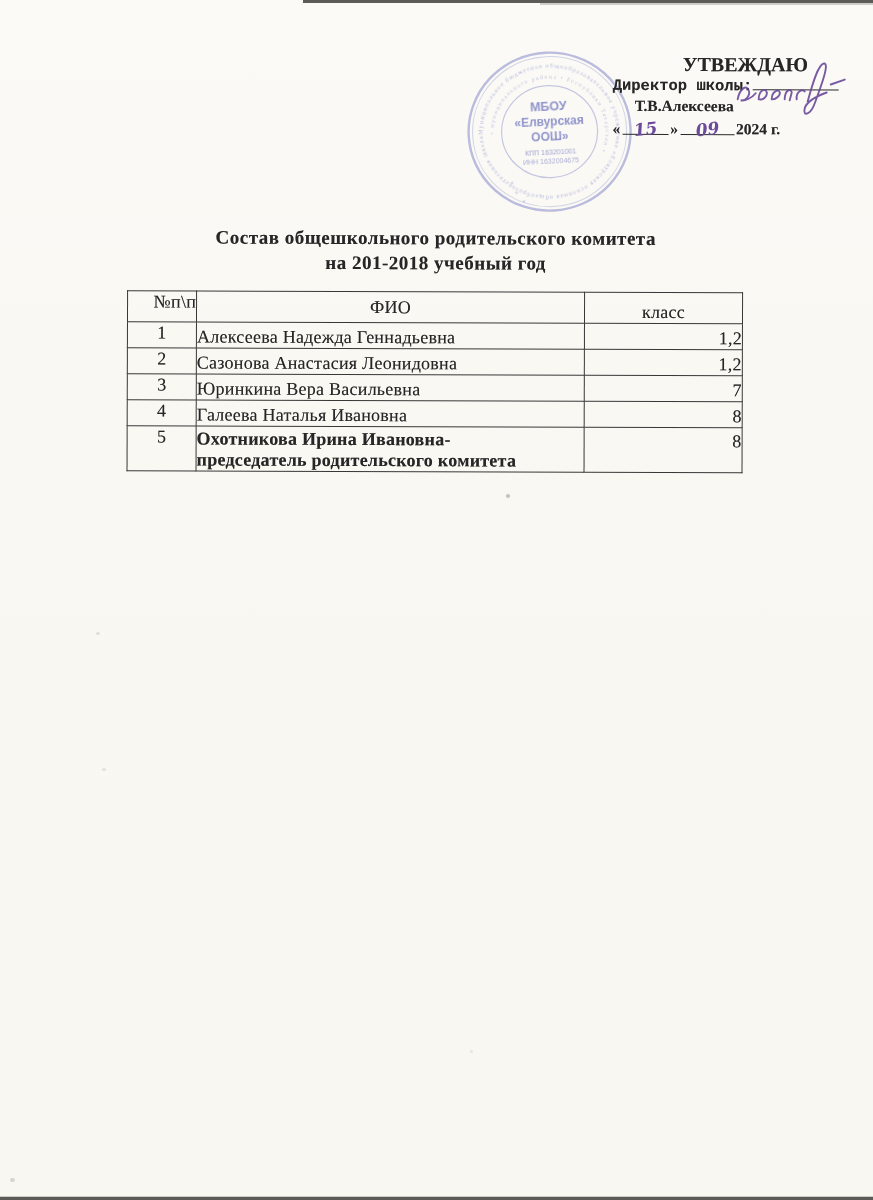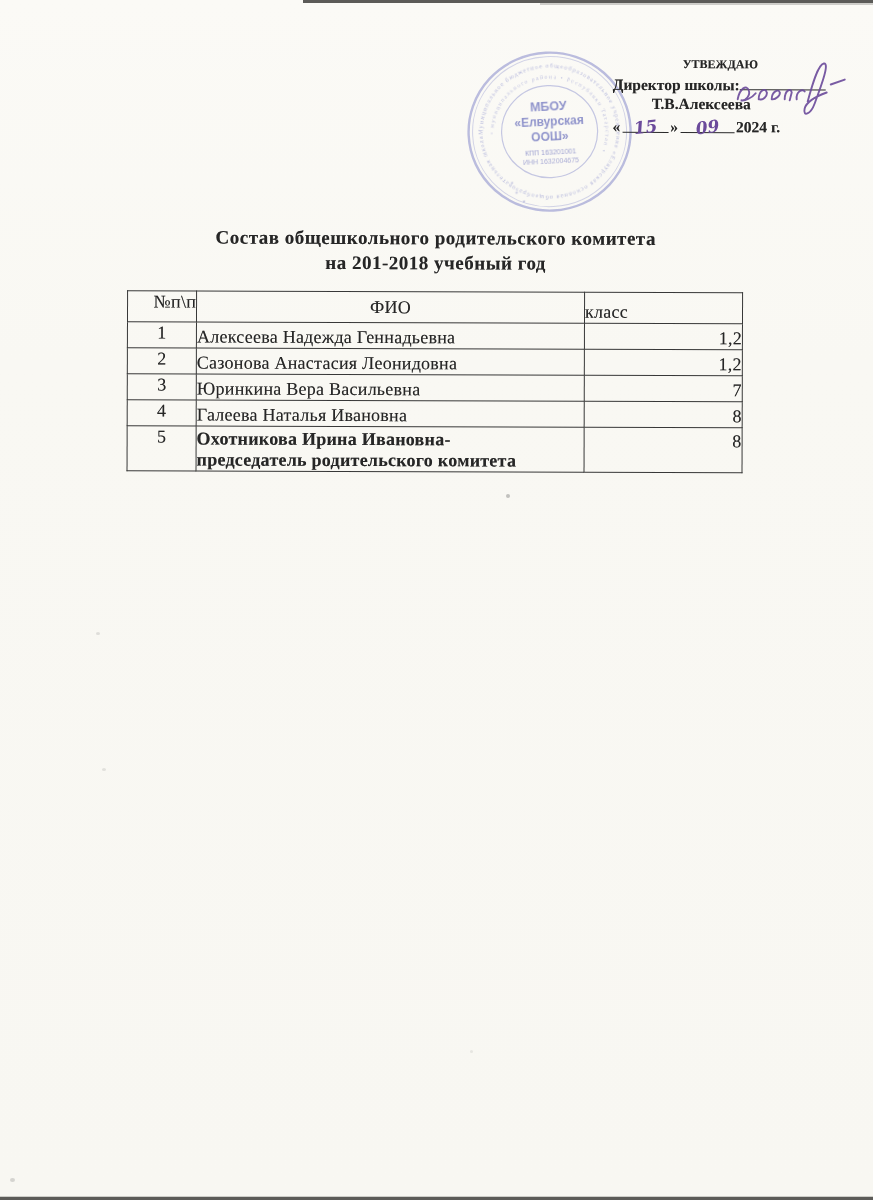--- a/index.html
+++ b/index.html
@@ -22,23 +22,23 @@
   .edge-top2{position:absolute; top:3px; left:540px; right:0; height:2px; background:#8b8a86; opacity:.4;}
   .edge-bottom{position:absolute; bottom:0; left:0; right:0; height:3px; background:#4a4947; opacity:.9;}
   .edge-bottom2{position:absolute; bottom:3px; left:0; right:0; height:1px; background:#9a9994; opacity:.45;}
   .speck{position:absolute; border-radius:50%; background:#6a6a6a;}
 
   
   .stamp{position:absolute; left:458px; top:44px; width:184px; height:174px; transform:rotate(-3deg); opacity:.92;}
 
   
   .approval{position:absolute; left:613px; top:54px; width:248px; font-weight:bold; font-size:15.5px; line-height:19.5px;}
-  .approval .a1{margin-left:70px; font-size:12px;}
-  .approval .a2{white-space:nowrap;}
-  .approval .a3{margin-left:39px;}
+  .approval .a1{margin-left:70px; font-size:20px;}
+  .approval .a2{white-space:nowrap;font-family:Liberation Mono, monospace;}
+  .approval .a3{margin-left:22px;}
   .approval .a4{margin-left:0; font-size:15.5px; margin-top:3px;}
   .sig-underline{display:inline-block; width:86px; border-bottom:1.4px solid #2a2a2a; height:14px; vertical-align:baseline;}
   .blank{display:inline-block; border-bottom:1.4px solid #2a2a2a; height:15px; text-align:center; vertical-align:baseline; margin:0 2px;}
   .blank.day{width:46px;} .blank.month{width:54px;}
   .hand{
     font-family:"DejaVu Serif","Liberation Serif",serif; font-style:italic; font-weight:600;
     color:var(--signature); font-size:17px; display:inline-block; transform:rotate(-7deg) translateY(1px);
     text-shadow:none;
   }
   .signature-svg{position:absolute; left:119px; top:2px; width:118px; height:68px; overflow:visible;}
@@ -48,21 +48,21 @@
 
   
   .tbl-wrap{position:absolute; left:128px; top:291px;}
   table.committee{border-collapse:collapse; table-layout:fixed; width:615px; font-size:18px; letter-spacing:.25px;}
   table.committee th, table.committee td{border:1.7px solid var(--table_border); padding:0; overflow:hidden;}
   col.c-num{width:69px;} col.c-name{width:388px;} col.c-class{width:158px;}
   th{font-weight:normal;}
   tr.hdr{height:31px;}
   th.h-num{vertical-align:top; padding-top:2px; text-align:right;}
   th.h-name{vertical-align:middle; text-align:center;}
-  th.h-class{vertical-align:bottom; padding-bottom:1px; text-align:left;}
+  th.h-class{vertical-align:bottom; padding-bottom:1px; text-align:center;}
   tbody tr{height:26px;}
   td.num{vertical-align:top; text-align:center; padding-top:1px;}
   td.name{vertical-align:bottom; text-align:left; padding:1px 4px 2px 11px; white-space:pre-line; line-height:21px;}
   td.cls{vertical-align:bottom; text-align:right; padding-bottom:1px;font-family:Liberation Serif, serif;}
   tbody tr.bold-row{height:42px;}
   tbody tr.bold-row td.name{font-weight:bold; vertical-align:top; padding-top:2px;}
   tbody tr.bold-row td.cls{vertical-align:top; padding-top:3px;}
 </style>
 </head>
 <body>

